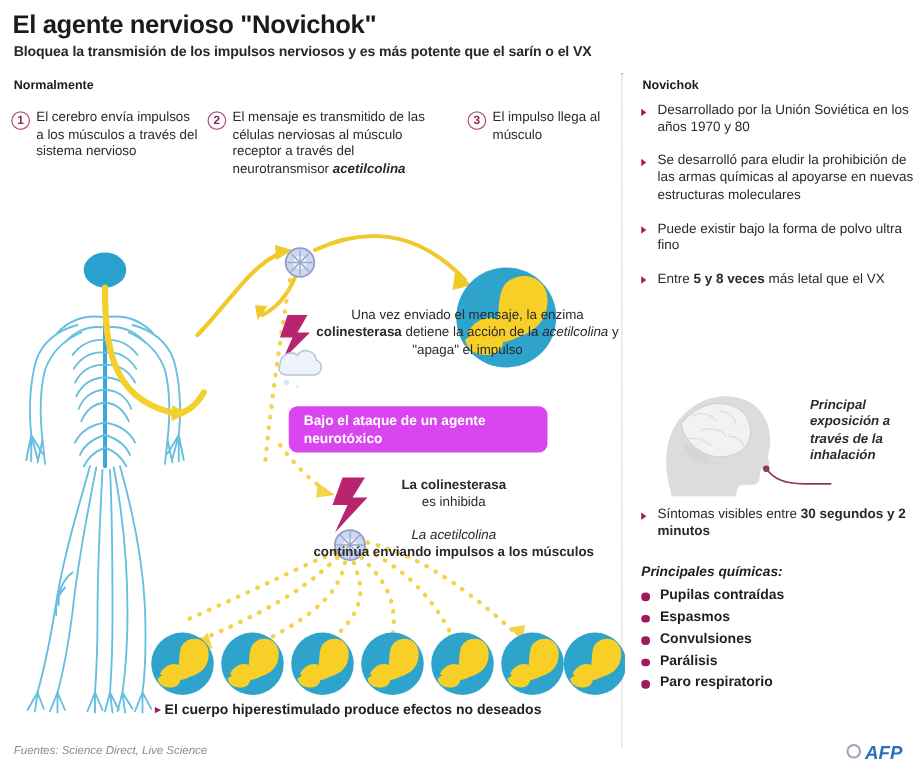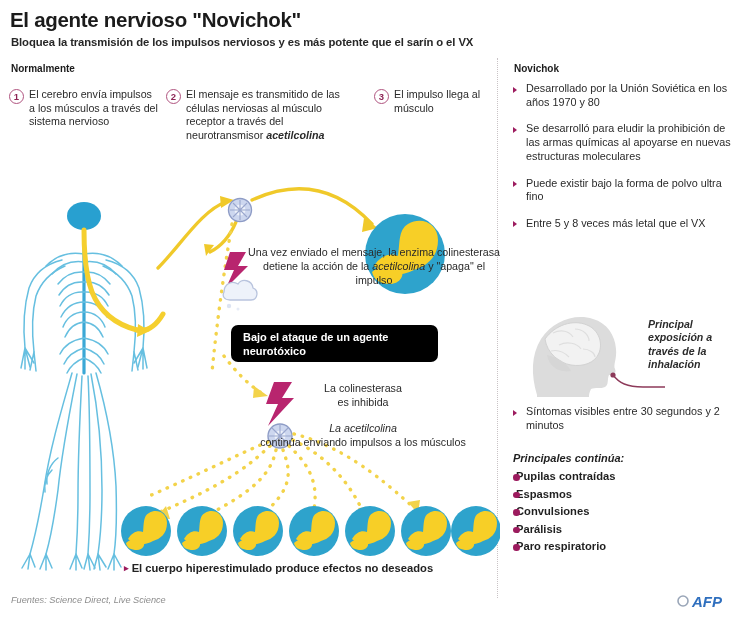--- a/index.html
+++ b/index.html
@@ -55,26 +55,26 @@
   .ital-b{font-style:italic;font-weight:bold;}
 
   
   .figure{position:absolute;left:2px;top:188px;width:165px;height:390px;}
 
   
   .flowtext{position:absolute;font-size:10.7px;line-height:13.8px;color:#2a2a2a;text-align:center;}
   #enzyme-text{left:248px;top:246px;width:252px;}
   #inhib-text{left:248px;top:382px;width:230px;}
   #ach-text{left:248px;top:422px;width:230px;}
-  .b{font-weight:normal;}
+  .b{font-weight:bold;}
   .i{font-style:italic;}
 
   .pinkbox{
     position:absolute;left:231px;top:325px;width:207px;height:37px;
-    background:#000000;border-radius:7px;
+    background:#d946ef;border-radius:7px;
     box-sizing:border-box;padding:5px 10px 0 12px;
     color:#ffffff;font-size:11px;font-weight:bold;line-height:14.2px;
   }
 
   
   .muscle-row{position:absolute;left:120px;top:505px;width:380px;height:52px;}
   .bottom-note{
     position:absolute;left:124px;top:562px;
     font-size:11.2px;font-weight:bold;color:#222;
   }
@@ -101,21 +101,21 @@
     border-bottom:3px solid transparent;
   }
   .head-ill{position:absolute;left:515px;top:305px;width:225px;height:95px;}
 
   .sym-head{
     position:absolute;left:513px;top:452px;
     font-size:11px;font-style:italic;font-weight:bold;color:#1f1f1f;
   }
   .symlist{position:absolute;left:513px;top:470px;width:220px;}
   .symitem{
-    position:relative;padding-left:3px;margin-bottom:5.6px;
+    position:relative;padding-left:15px;margin-bottom:5.6px;
     font-size:11.2px;font-weight:bold;color:#1f1f1f;
   }
   .symitem::before{
     content:"";position:absolute;left:0;top:4px;
     width:6.5px;height:6.5px;border-radius:50%;background:#9c1b5e;
   }
 </style>
 </head>
 <body>
 
@@ -359,21 +359,21 @@
     </svg>
   </div>
 
   <div style="position:absolute;left:648px;top:318px;width:88px;font-size:10.6px;line-height:13.3px;font-style:italic;font-weight:bold;color:#2b2b2b;">Principal exposición a través de la inhalación</div>
 
   <div style="position:absolute;left:513px;top:405px;width:215px;padding-left:13px;font-size:10.8px;line-height:13.7px;color:#2a2a2a;">
     <span style="position:absolute;left:0;top:4.5px;width:0;height:0;border-left:4.5px solid #9c1b5e;border-top:3px solid transparent;border-bottom:3px solid transparent;"></span>
     <span>Síntomas visibles entre </span><span class="b">30 segundos y 2 minutos</span>
   </div>
 
-  <div class="sym-head">Principales continúa:</div>
+  <div class="sym-head">Principales químicas:</div>
 
   <div class="symlist">
     <div class="symitem">Pupilas contraídas</div>
     <div class="symitem">Espasmos</div>
     <div class="symitem">Convulsiones</div>
     <div class="symitem">Parálisis</div>
     <div class="symitem">Paro respiratorio</div>
   </div>
 
   <div class="sources">Fuentes: Science Direct, Live Science</div>

